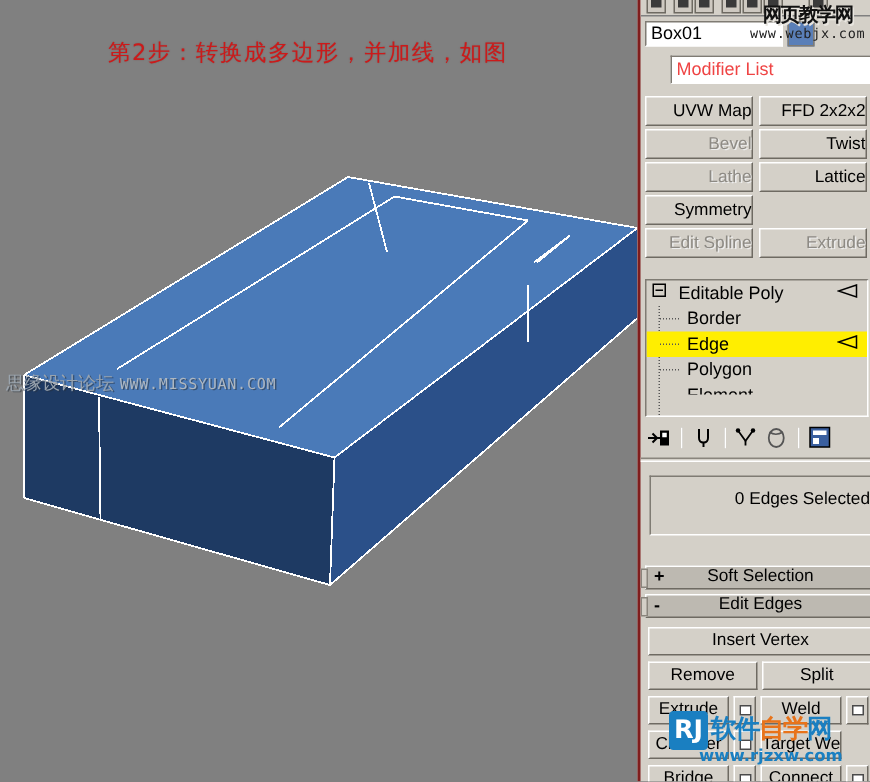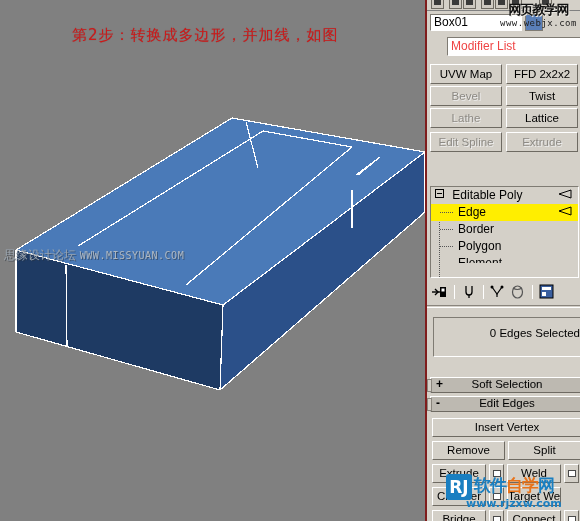--- a/index.html
+++ b/index.html
@@ -101,21 +101,21 @@
     position: absolute; left: 3px; top: 64px;
     width: 149px;
   }
   .mg-row { display: flex; gap: 4px; margin-bottom: 2px; }
   .mbtn {
     width: 72px; height: 20px;
     background: #d4d0c8;
     border: 1px solid #ffffff;
     border-right-color: #6e6a62; border-bottom-color: #6e6a62;
     font-size: 11.5px; line-height: 18px;
-    text-align: center; color: #000;
+    text-align: right; color: #000;
     overflow: hidden; white-space: nowrap;
     font-family: "Liberation Sans", sans-serif;
   }
   .mbtn.dim { color: #8d8a84; text-shadow: 1px 1px 0 #ececec; }
 
   
   #stack {
     position: absolute; left: 3px; top: 186px;
     width: 149px; height: 92px;
     background: #d4d0c8;
@@ -398,50 +398,51 @@
       </div>
       <div class="mg-row">
         <div class="mbtn dim">Bevel</div>
         <div class="mbtn">Twist</div>
       </div>
       <div class="mg-row">
         <div class="mbtn dim">Lathe</div>
         <div class="mbtn">Lattice</div>
       </div>
       <div class="mg-row">
+        <div class="mbtn">Symmetry</div>
       </div>
       <div class="mg-row">
         <div class="mbtn dim">Edit Spline</div>
         <div class="mbtn dim">Extrude</div>
       </div>
     </div>
 
     <div id="stack">
       <div class="dotted-v" style="top:17px;height:75px;"></div>
 
       <div class="stk root">
         <span class="expander"></span>
         <span>Editable Poly</span>
         <svg class="arrowmark" viewBox="0 0 14 12">
           <path d="M13,1 L1,5 L13,9 Z" fill="none" stroke="#000" stroke-width="1"></path>
         </svg>
       </div>
 
 
+      <div class="stk child">
+        <span class="dotted-h"></span>
+        <span>Border</span>
+      </div>
+
       <div class="stk child sel">
         <span class="dotted-h"></span>
         <span>Edge</span>
         <svg class="arrowmark" viewBox="0 0 14 12">
           <path d="M13,1 L1,5 L13,9 Z" fill="none" stroke="#000" stroke-width="1"></path>
         </svg>
-      </div>
-
-      <div class="stk child">
-        <span class="dotted-h"></span>
-        <span>Border</span>
       </div>
 
       <div class="stk child">
         <span class="dotted-h"></span>
         <span>Polygon</span>
       </div>
 
       <div class="stk child" style="height:8px;overflow:hidden;">
         
         <span>Element</span>

